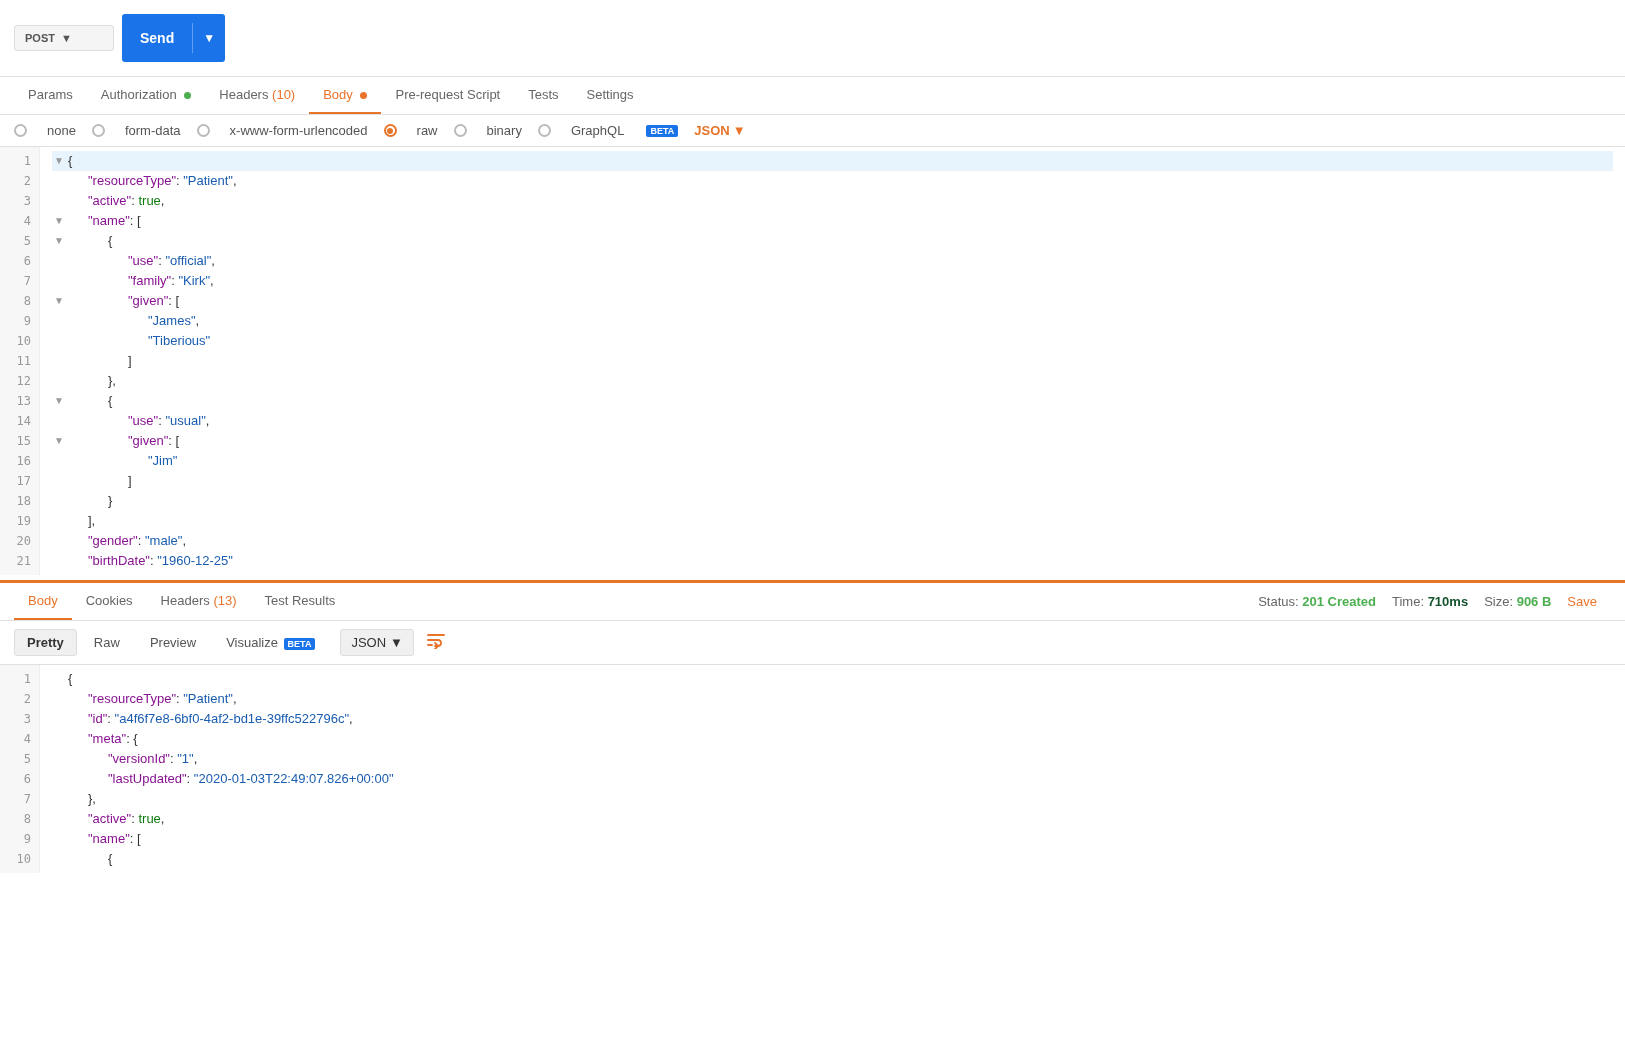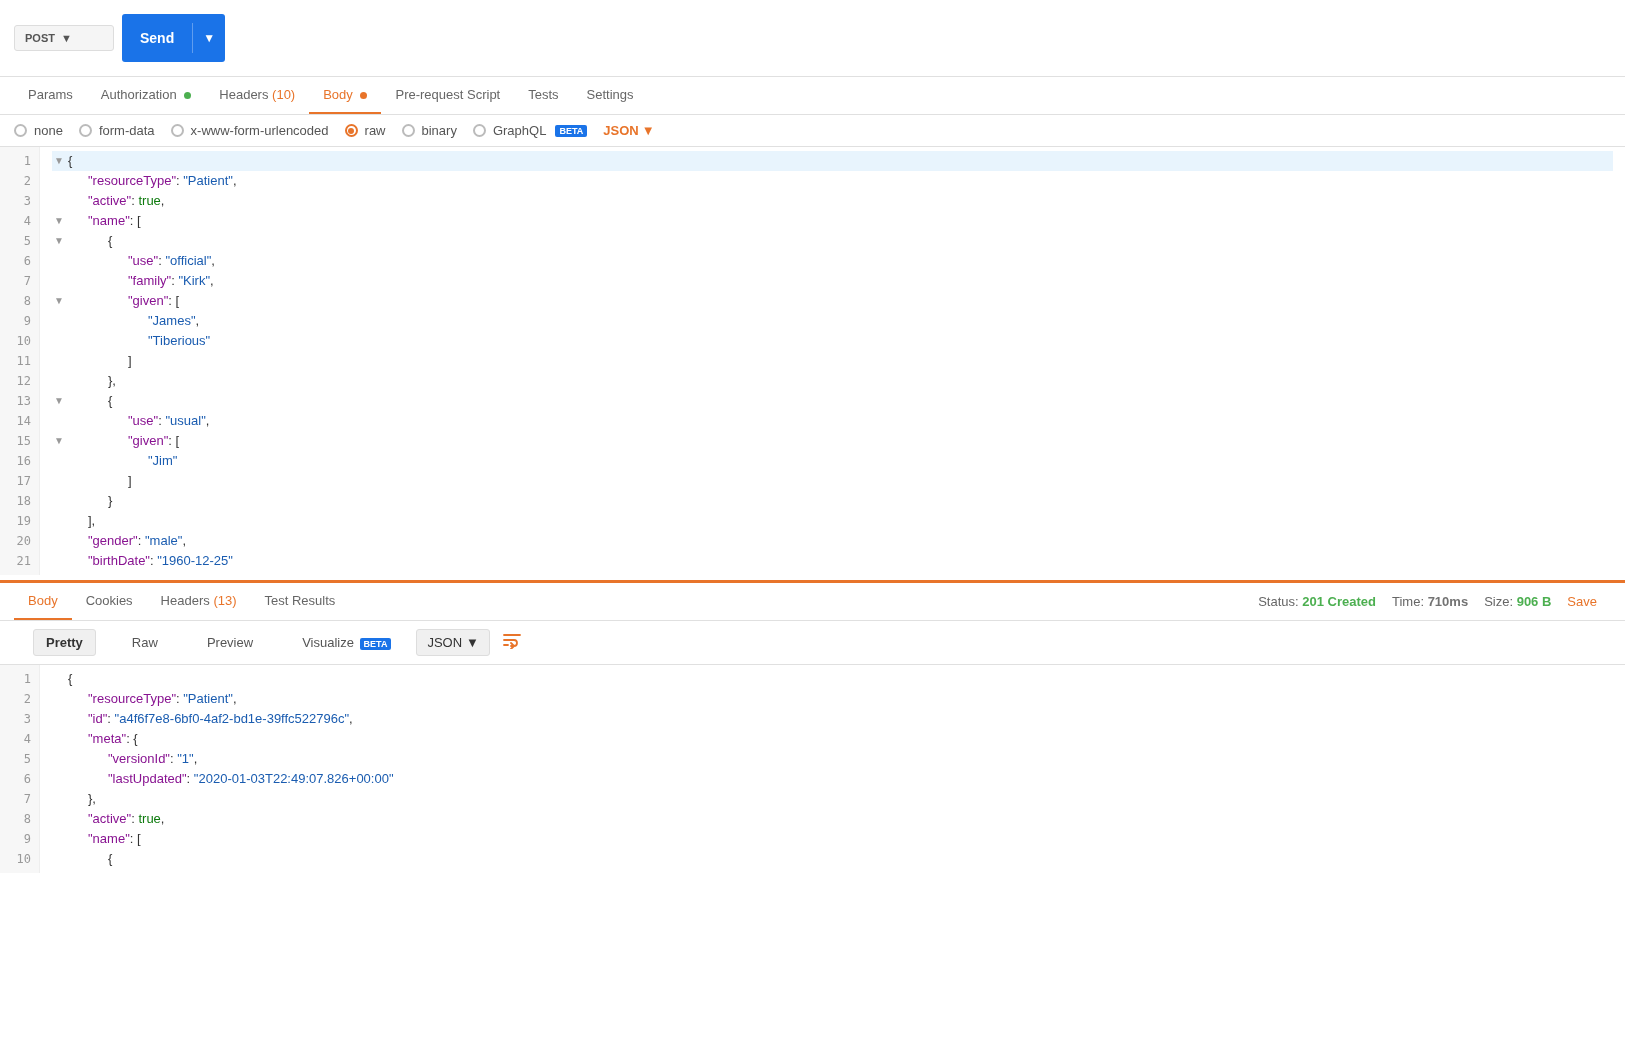--- a/index.html
+++ b/index.html
@@ -18,21 +18,21 @@
     .req-tabs { display: flex; align-items: center; padding: 0 14px; border-bottom: 1px solid #e0e0e0; background: #fff; }
     .req-tab { padding: 10px 14px; font-size: 13px; color: #666; cursor: pointer; border-bottom: 2px solid transparent; position: relative; }
     .req-tab.active { color: #e8742a; border-bottom: 2px solid #e8742a; }
     .req-tab .dot { display: inline-block; width: 7px; height: 7px; border-radius: 50%; margin-left: 4px; vertical-align: middle; }
     .dot-green { background: #4caf50; }
     .dot-orange { background: #e8742a; }
     .tab-count { color: #e8742a; }
 
     
     .body-options { display: flex; align-items: center; padding: 8px 14px; gap: 16px; border-bottom: 1px solid #e0e0e0; background: #fff; }
-    .radio-option { display: flex; align-items: center; gap: 7px; cursor: pointer; font-size: 13px; color: #555; }
+    .radio-option { display: flex; align-items: center; gap: 20px; cursor: pointer; font-size: 13px; color: #555; }
     .radio-circle { width: 13px; height: 13px; border-radius: 50%; border: 2px solid #bbb; display: flex; align-items: center; justify-content: center; }
     .radio-circle.selected { border-color: #e8742a; }
     .radio-circle.selected::after { content: ''; width: 6px; height: 6px; border-radius: 50%; background: #e8742a; }
     .radio-circle.gray { border-color: #bbb; }
     .beta-badge { background: #1a73e8; color: #fff; font-size: 9px; padding: 1px 4px; border-radius: 2px; margin-left: 2px; vertical-align: middle; font-weight: 700; }
     .json-dropdown { color: #e8742a; font-weight: 600; font-size: 13px; cursor: pointer; display: flex; align-items: center; gap: 3px; }
     .code-container { display: flex; }
     .line-numbers { background: #f7f7f7; padding: 4px 8px; text-align: right; color: #999; font-family: 'Consolas', 'Monaco', monospace; font-size: 13px; line-height: 20px; min-width: 40px; user-select: none; border-right: 1px solid #eee; }
     .line-number { display: block; line-height: 20px; font-size: 12px; }
     .code-lines { padding: 4px 12px; flex: 1; }
@@ -46,27 +46,27 @@
     .bool-val { color: #0d7a0d; }
     .punct { color: #333; }
 
     
     .response-section { border-top: 3px solid #e8742a; background: #fff; }
     .resp-tabs { display: flex; align-items: center; padding: 0 14px; border-bottom: 1px solid #e0e0e0; }
     .resp-tab { padding: 10px 14px; font-size: 13px; color: #666; cursor: pointer; border-bottom: 2px solid transparent; }
     .resp-tab.active { color: #e8742a; border-bottom: 2px solid #e8742a; }
     .resp-status { margin-left: auto; display: flex; align-items: flex-start; gap: 16px; font-size: 13px; color: #666; padding-right: 14px; }
     .status-ok { color: #4caf50; font-weight: 600; }
-    .time-val { color: #737373; font-weight: 600; }
+    .time-val { color: #14532d; font-weight: 600; }
     .size-val { color: #4caf50; font-weight: 600; }
     .save-btn { color: #e8742a; font-weight: 400; cursor: pointer; }
 
     
     .format-tabs { display: flex; align-items: center; padding: 8px 14px; gap: 4px; border-bottom: 1px solid #e0e0e0; }
-    .fmt-tab { padding: 5px 12px; font-size: 13px; color: #555; cursor: pointer; border: 1px solid transparent; border-radius: 3px; margin-left: 19px; }
+    .fmt-tab { padding: 5px 12px; font-size: 13px; color: #555; cursor: pointer; border: 1px solid transparent; border-radius: 3px; }
     .fmt-tab.active { background: #f0f0f0; border-color: #ddd; color: #333; font-weight: 600; }
     .fmt-dropdown { display: flex; align-items: center; background: #f0f0f0; border: 1px solid #ddd; border-radius: 3px; padding: 5px 10px; font-size: 13px; cursor: pointer; gap: 4px; margin-left: 8px; }
     .wrap-btn { margin-left: 8px; background: none; border: none; cursor: pointer; color: #e8742a; font-size: 18px; }
 
     .upper-section { height: 580px; display: flex; flex-direction: column; }
     .lower-section { height: 464px; display: flex; flex-direction: column; }
     .editor-scroll { flex: 1; overflow-y: auto; }
   </style>
 </head>
 <body>

